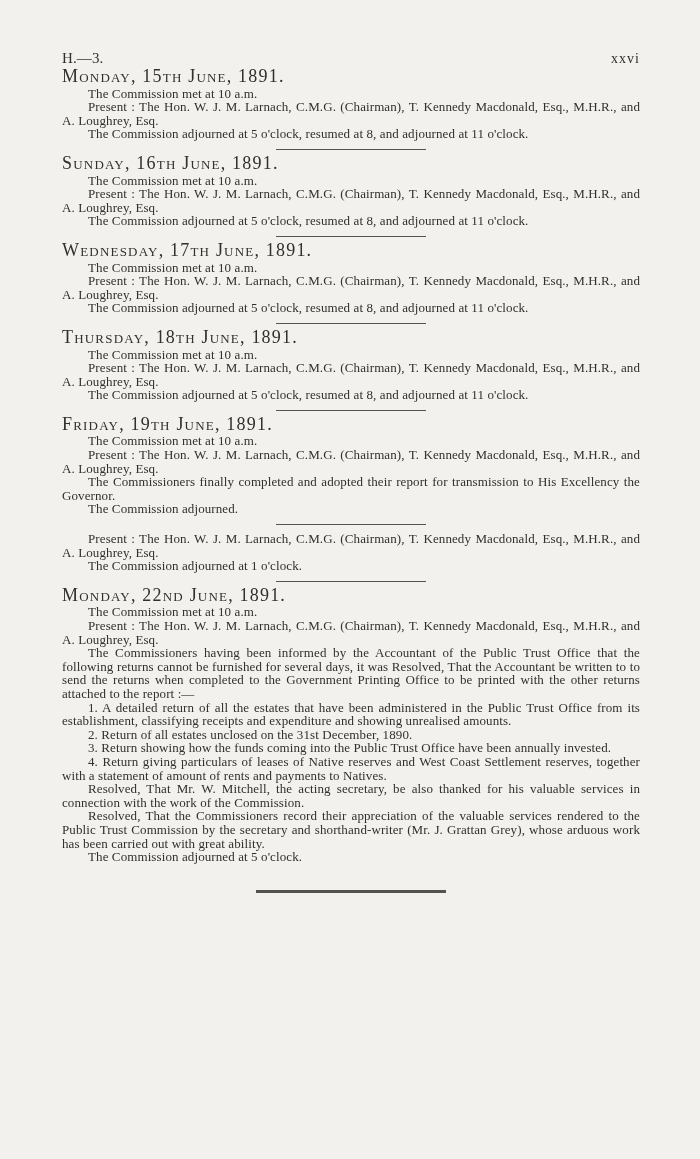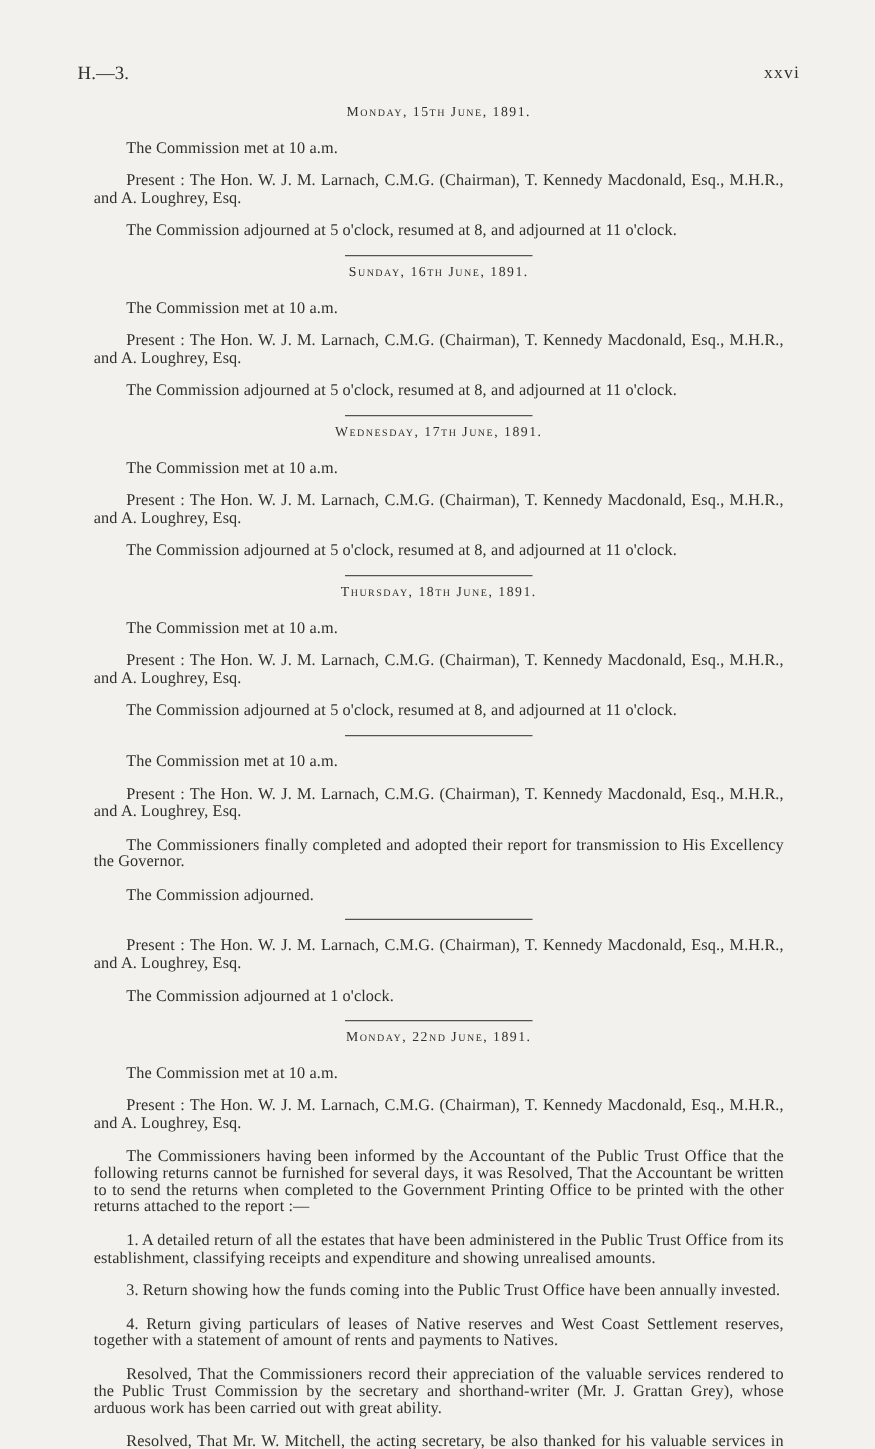--- a/index.html
+++ b/index.html
@@ -10,37 +10,36 @@
     background: #f2f1ed;
     color: #32302b;
     font-family: "Liberation Serif", "DejaVu Serif", serif;
     font-size: 13px;
     line-height: 13.6px;
     letter-spacing: 0.1px;
     overflow: hidden;
   }
   .page { padding: 52px 60px 0 62px; }
 
-  .page-header { position: relative; height: 18px; margin-bottom: 14px; }
+  .page-header { position: relative; height: 18px; }
   .doc-ref { font-size: 15px; }
   .page-number {
     position: absolute; left: 0; right: 0;
     text-align: right; font-size: 14px; letter-spacing: 1px;
   }
 
   .entry-heading {
-    font-size: 11px;
+    font-size: 18px;
     font-weight: normal;
     font-variant: small-caps;
-    text-align: center;
     letter-spacing: 1.2px;
     margin: 0 0 3px 0;
   }
 
-  .para { margin: 13px; text-indent: 26px; }
+  .para { margin: 0; text-indent: 26px; }
   .justify { text-align: justify; }
   .italic { }
 
   .rule {
     width: 150px;
     border-top: 1px solid #55534e;
     margin: 8px auto 7px auto;
     height: 0;
   }
   .end-rule {
@@ -87,41 +86,43 @@
 
   <div class="entry">
     <h2 class="entry-heading">Thursday, 18th June, 1891.</h2>
     <p class="para">The Commission met at 10 a.m.</p>
     <p class="para justify"><span class="italic">Present :</span><span> The Hon. W. J. M. Larnach, C.M.G. (Chairman), T. Kennedy Macdonald, Esq., M.H.R., and A. Loughrey, Esq.</span></p>
     <p class="para">The Commission adjourned at 5 o'clock, resumed at 8, and adjourned at 11 o'clock.</p>
   </div>
   <div class="rule"></div>
 
   <div class="entry">
+    <h2 class="entry-heading">Friday, 19th June, 1891.</h2>
     <p class="para">The Commission met at 10 a.m.</p>
     <p class="para justify"><span class="italic">Present :</span><span> The Hon. W. J. M. Larnach, C.M.G. (Chairman), T. Kennedy Macdonald, Esq., M.H.R., and A. Loughrey, Esq.</span></p>
     <p class="para justify">The Commissioners finally completed and adopted their report for transmission to His Excellency the Governor.</p>
     <p class="para">The Commission adjourned.</p>
   </div>
   <div class="rule"></div>
 
   <div class="entry">
     <p class="para justify"><span class="italic">Present :</span><span> The Hon. W. J. M. Larnach, C.M.G. (Chairman), T. Kennedy Macdonald, Esq., M.H.R., and A. Loughrey, Esq.</span></p>
     <p class="para">The Commission adjourned at 1 o'clock.</p>
   </div>
   <div class="rule"></div>
 
   <div class="entry">
     <h2 class="entry-heading">Monday, 22nd June, 1891.</h2>
     <p class="para">The Commission met at 10 a.m.</p>
     <p class="para justify"><span class="italic">Present :</span><span> The Hon. W. J. M. Larnach, C.M.G. (Chairman), T. Kennedy Macdonald, Esq., M.H.R., and A. Loughrey, Esq.</span></p>
     <p class="para justify"><span>The Commissioners having been informed by the Accountant of the Public Trust Office that the following returns cannot be furnished for several days, it was </span><span class="italic">Resolved</span><span>, That the Accountant be written to to send the returns when completed to the Government Printing Office to be printed with the other returns attached to the report :—</span></p>
     <p class="para justify">1. A detailed return of all the estates that have been administered in the Public Trust Office from its establishment, classifying receipts and expenditure and showing unrealised amounts.</p>
+    <p class="para justify">2. Return of all estates unclosed on the 31st December, 1890.</p>
     <p class="para justify">3. Return showing how the funds coming into the Public Trust Office have been annually invested.</p>
     <p class="para justify">4. Return giving particulars of leases of Native reserves and West Coast Settlement reserves, together with a statement of amount of rents and payments to Natives.</p>
+    <p class="para justify"><span class="italic">Resolved</span><span>, That Mr. W. Mitchell, the acting secretary, be also thanked for his valuable services in connection with the work of the Commission.</span></p>
     <p class="para justify"><span class="italic">Resolved</span><span>, That the Commissioners record their appreciation of the valuable services rendered to the Public Trust Commission by the secretary and shorthand-writer (Mr. J. Grattan Grey), whose arduous work has been carried out with great ability.</span></p>
-    <p class="para justify"><span class="italic">Resolved</span><span>, That Mr. W. Mitchell, the acting secretary, be also thanked for his valuable services in connection with the work of the Commission.</span></p>
     <p class="para">The Commission adjourned at 5 o'clock.</p>
   </div>
 
   <div class="end-rule"></div>
 
 </div>
 
 </body></html>

